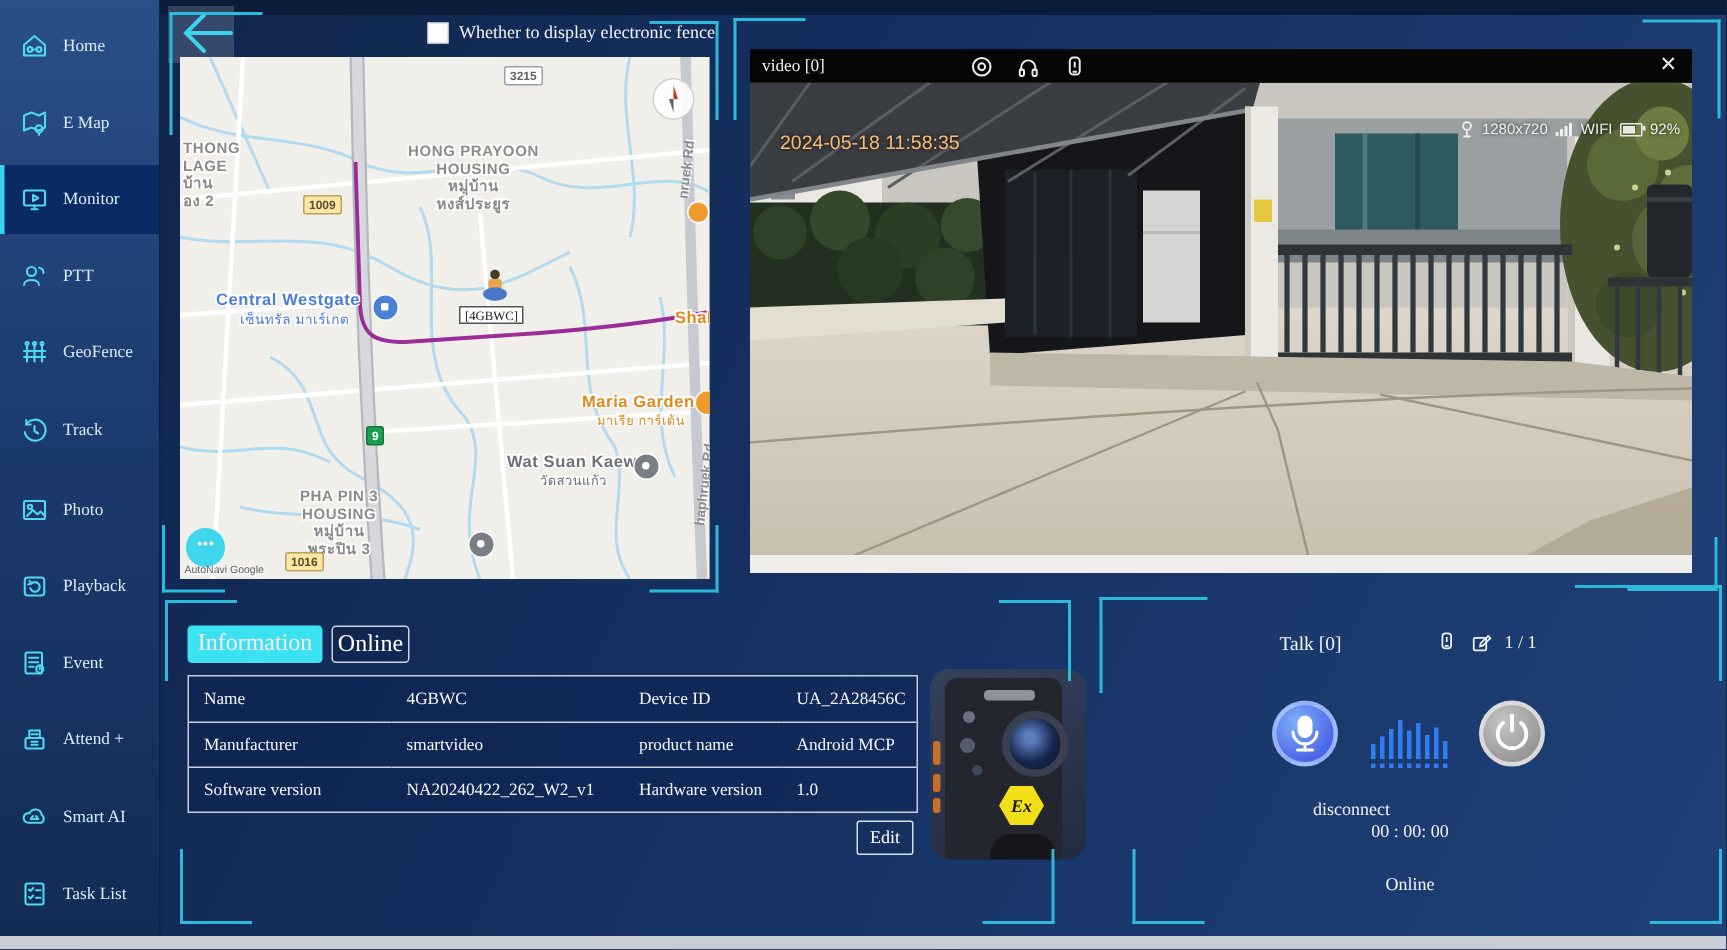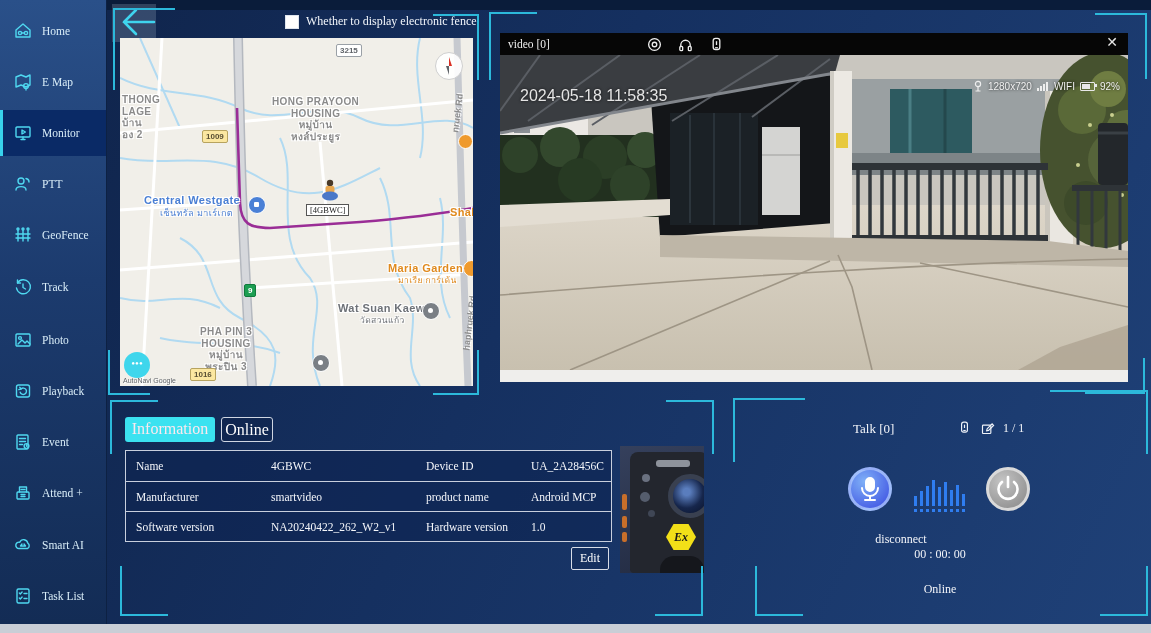--- a/index.html
+++ b/index.html
@@ -62,21 +62,21 @@
   
   #video{left:500px;top:33px;width:628px;height:349px;background:#000;}
   #vheader{position:absolute;left:0;top:0;width:628px;height:22px;background:#060606;
     display:flex;align-items:center;color:#efefef;}
   #vtitle{font-size:11.5px;margin-left:8px;}
   #vicons{display:flex;gap:14px;margin-left:96px;}
   #vclose{position:absolute;right:10px;top:1px;font-size:14px;color:#e8e8e8;cursor:pointer;
     font-family:"Liberation Sans",sans-serif;}
   #vscene{position:absolute;left:0;top:22px;width:628px;height:315px;overflow:hidden;}
   #vbottom{position:absolute;left:0;top:337px;width:628px;height:12px;background:#efeeec;}
-  #vtimestamp{position:absolute;left:20px;top:32px;color:#e5e5e5;font-size:16px;
+  #vtimestamp{position:absolute;left:20px;top:32px;color:#fdba74;font-size:13px;
     font-family:"Liberation Sans",sans-serif;text-shadow:0 0 3px rgba(0,0,0,.8);}
   #vstatus{position:absolute;right:8px;top:25px;display:flex;align-items:center;gap:5px;
     color:#f0f0f0;font-size:10px;font-family:"Liberation Sans",sans-serif;
     text-shadow:0 0 3px rgba(0,0,0,.8);}
   .batt{display:inline-block;width:13px;height:7px;border:1px solid #e8e8e8;border-radius:1px;position:relative;}
   .batt::after{content:"";position:absolute;left:1px;top:1px;bottom:1px;width:8px;background:#e8e8e8;}
   .batt::before{content:"";position:absolute;right:-3px;top:1px;width:2px;height:3px;background:#e8e8e8;}
 
   
   .tab{position:absolute;height:25px;box-sizing:border-box;font-size:16px;color:#fdfdfd;
@@ -87,22 +87,22 @@
     border:1px solid #c8cfdd;display:grid;grid-template-columns:135px 155px 105px 90px;
     grid-auto-rows:30px;}
   #itable .cell{color:#f4f6fa;font-size:11.5px;display:flex;align-items:center;
     padding-left:10px;border-top:1px solid #c8cfdd;box-sizing:border-box;overflow:hidden;}
   #itable .cell.r0{border-top:none;}
   #edit-btn{left:571px;top:547px;width:38px;height:23px;background:rgba(20,42,86,.4);
     border:1px solid #d8dde7;color:#fff;font-size:12px;font-family:"Liberation Serif",serif;
     border-radius:2px;cursor:pointer;}
 
   
-  #devimg{left:620px;top:446px;width:84px;height:127px;background:linear-gradient(160deg,#35405c,#222b42);
-    border-radius:0;overflow:hidden;}
+  #devimg{left:620px;top:446px;width:104px;height:127px;background:linear-gradient(160deg,#35405c,#222b42);
+    border-radius:13px;overflow:hidden;}
   #devbody{position:absolute;left:10px;top:6px;width:78px;height:121px;background:#23262e;border-radius:8px 8px 4px 4px;}
   #devtop{position:absolute;left:26px;top:8px;width:34px;height:7px;background:#8e939c;border-radius:3px;}
   #devlens{position:absolute;left:38px;top:22px;width:34px;height:34px;border-radius:50%;
     background:radial-gradient(circle at 40% 38%,#5a7dbd 12%,#16264c 55%,#0a1228 100%);
     border:5px solid #394050;}
   .led{position:absolute;border-radius:50%;}
   #devhex{position:absolute;left:36px;top:72px;width:30px;height:26px;background:#f2df18;
     clip-path:polygon(25% 0,75% 0,100% 50%,75% 100%,25% 100%,0 50%);
     color:#1a1a1a;font-weight:bold;font-style:italic;font-size:12px;text-align:center;line-height:26px;
     font-family:"Liberation Serif",serif;}

